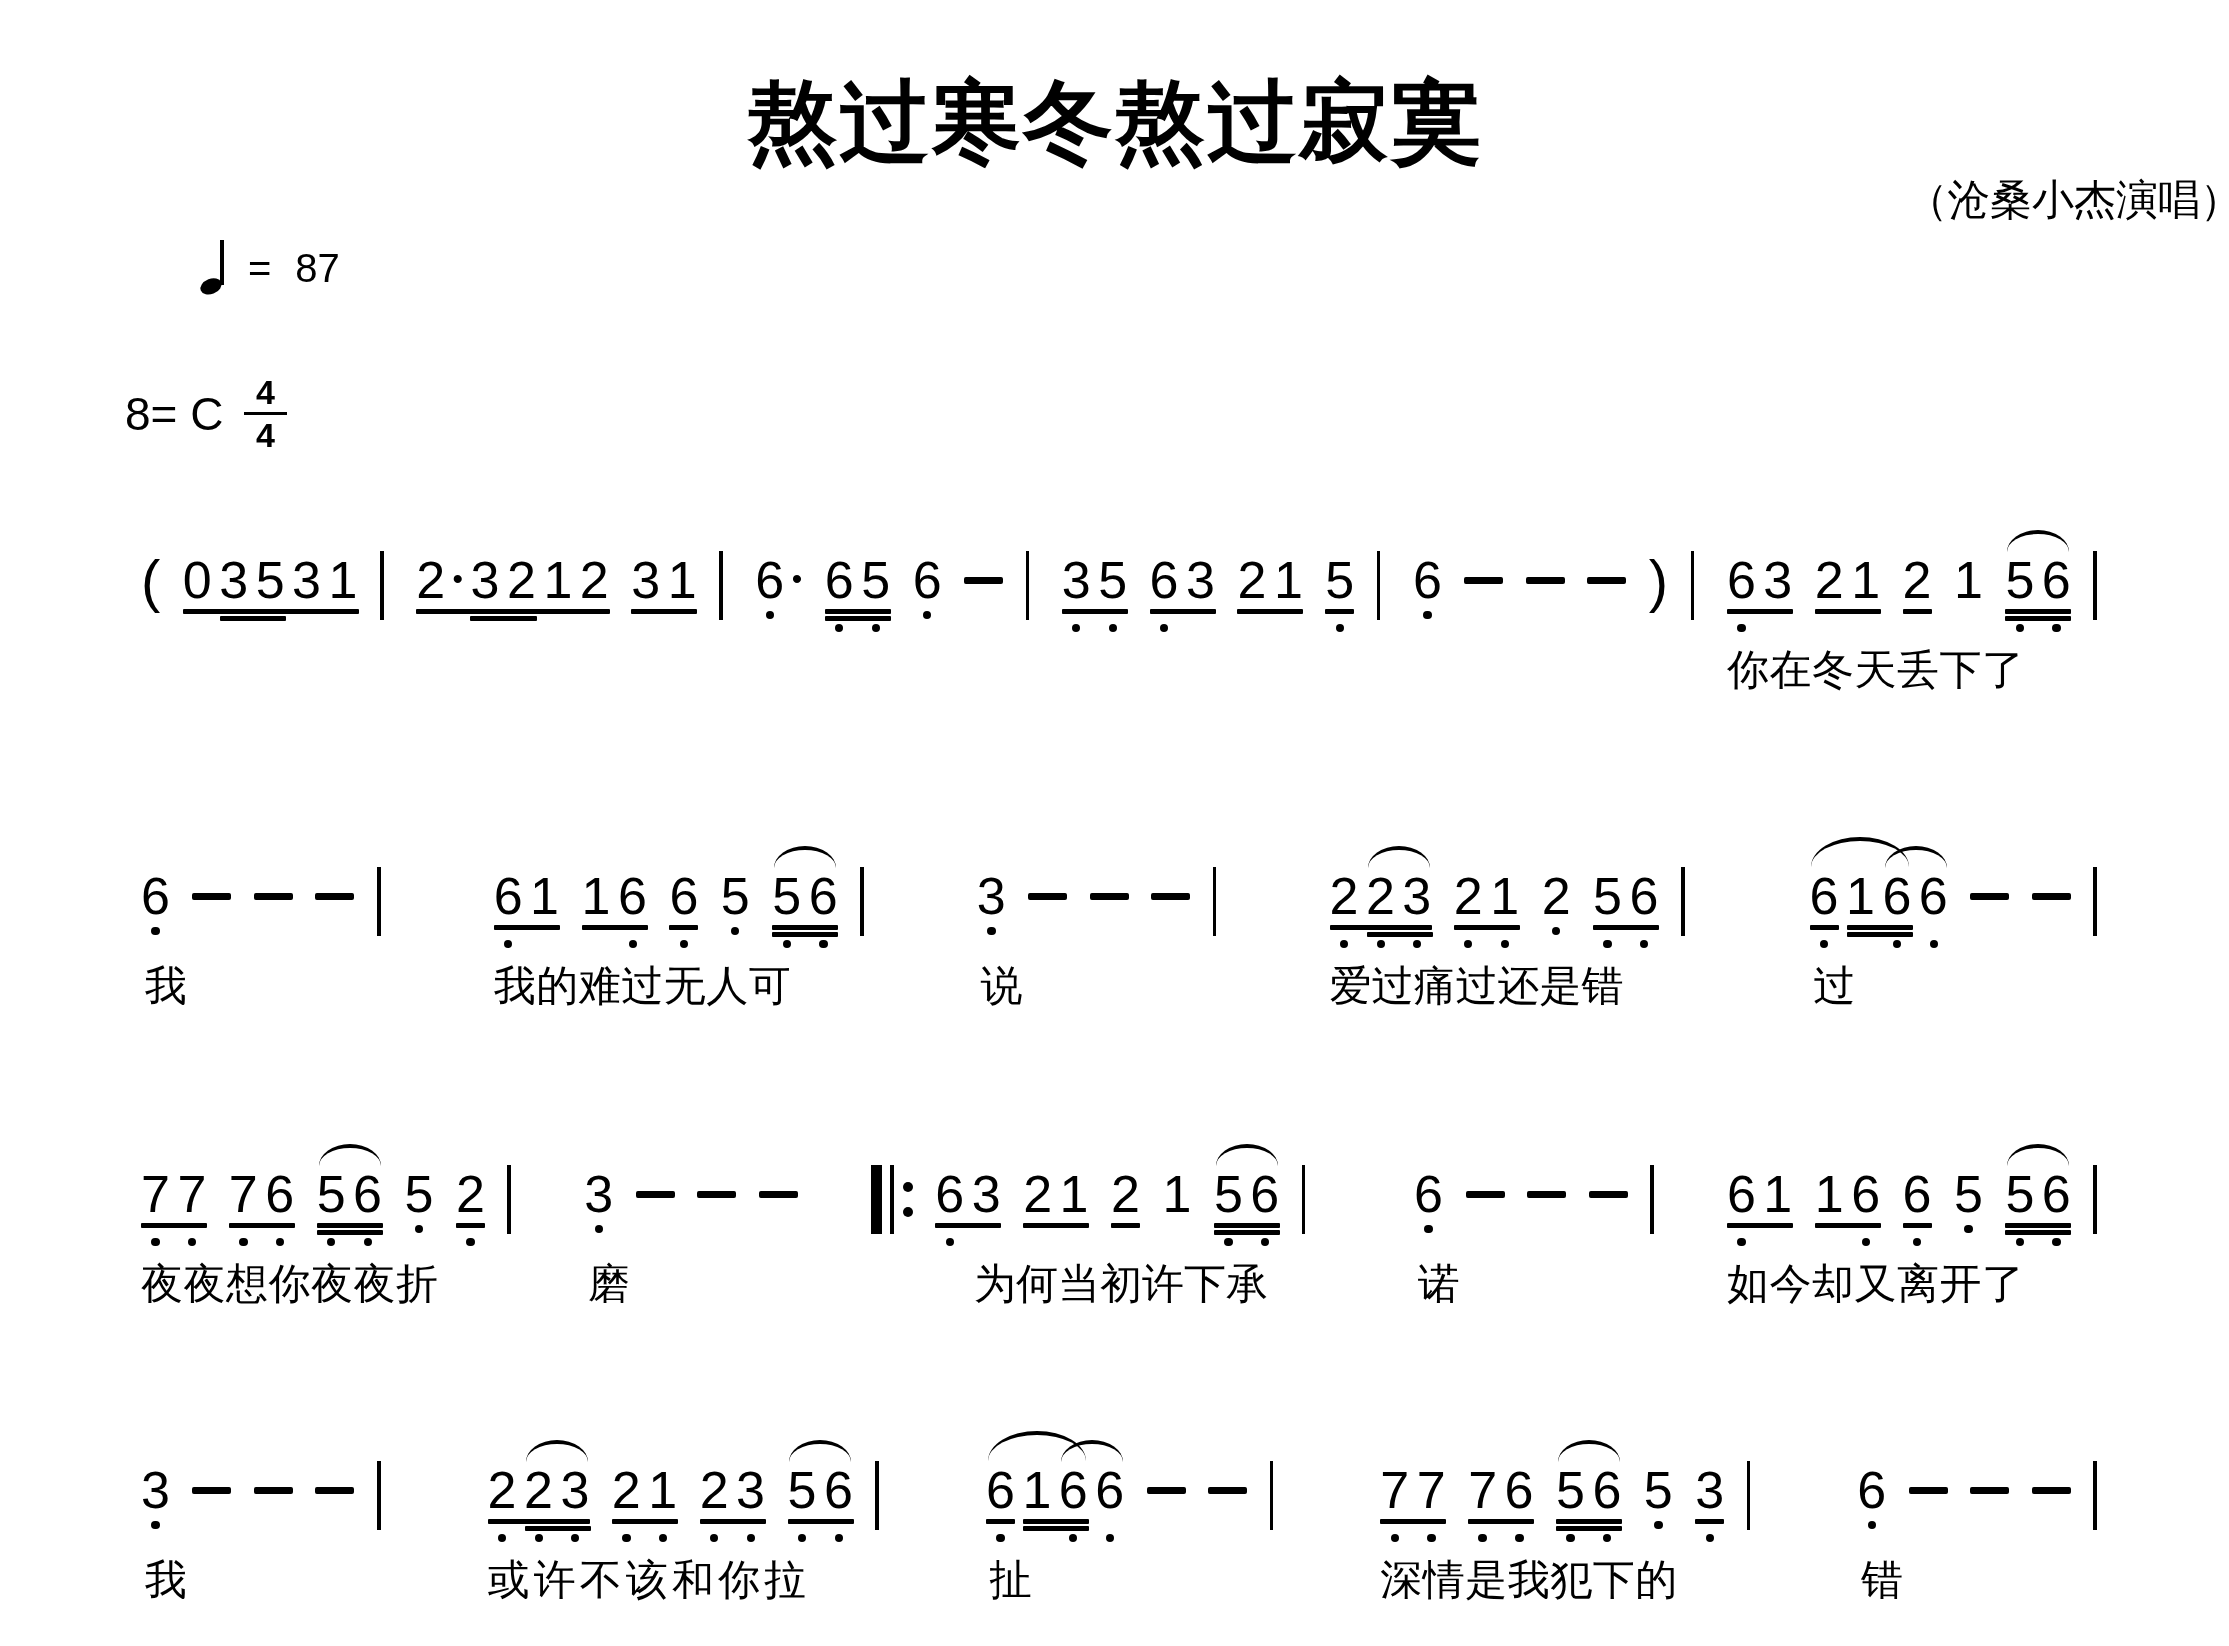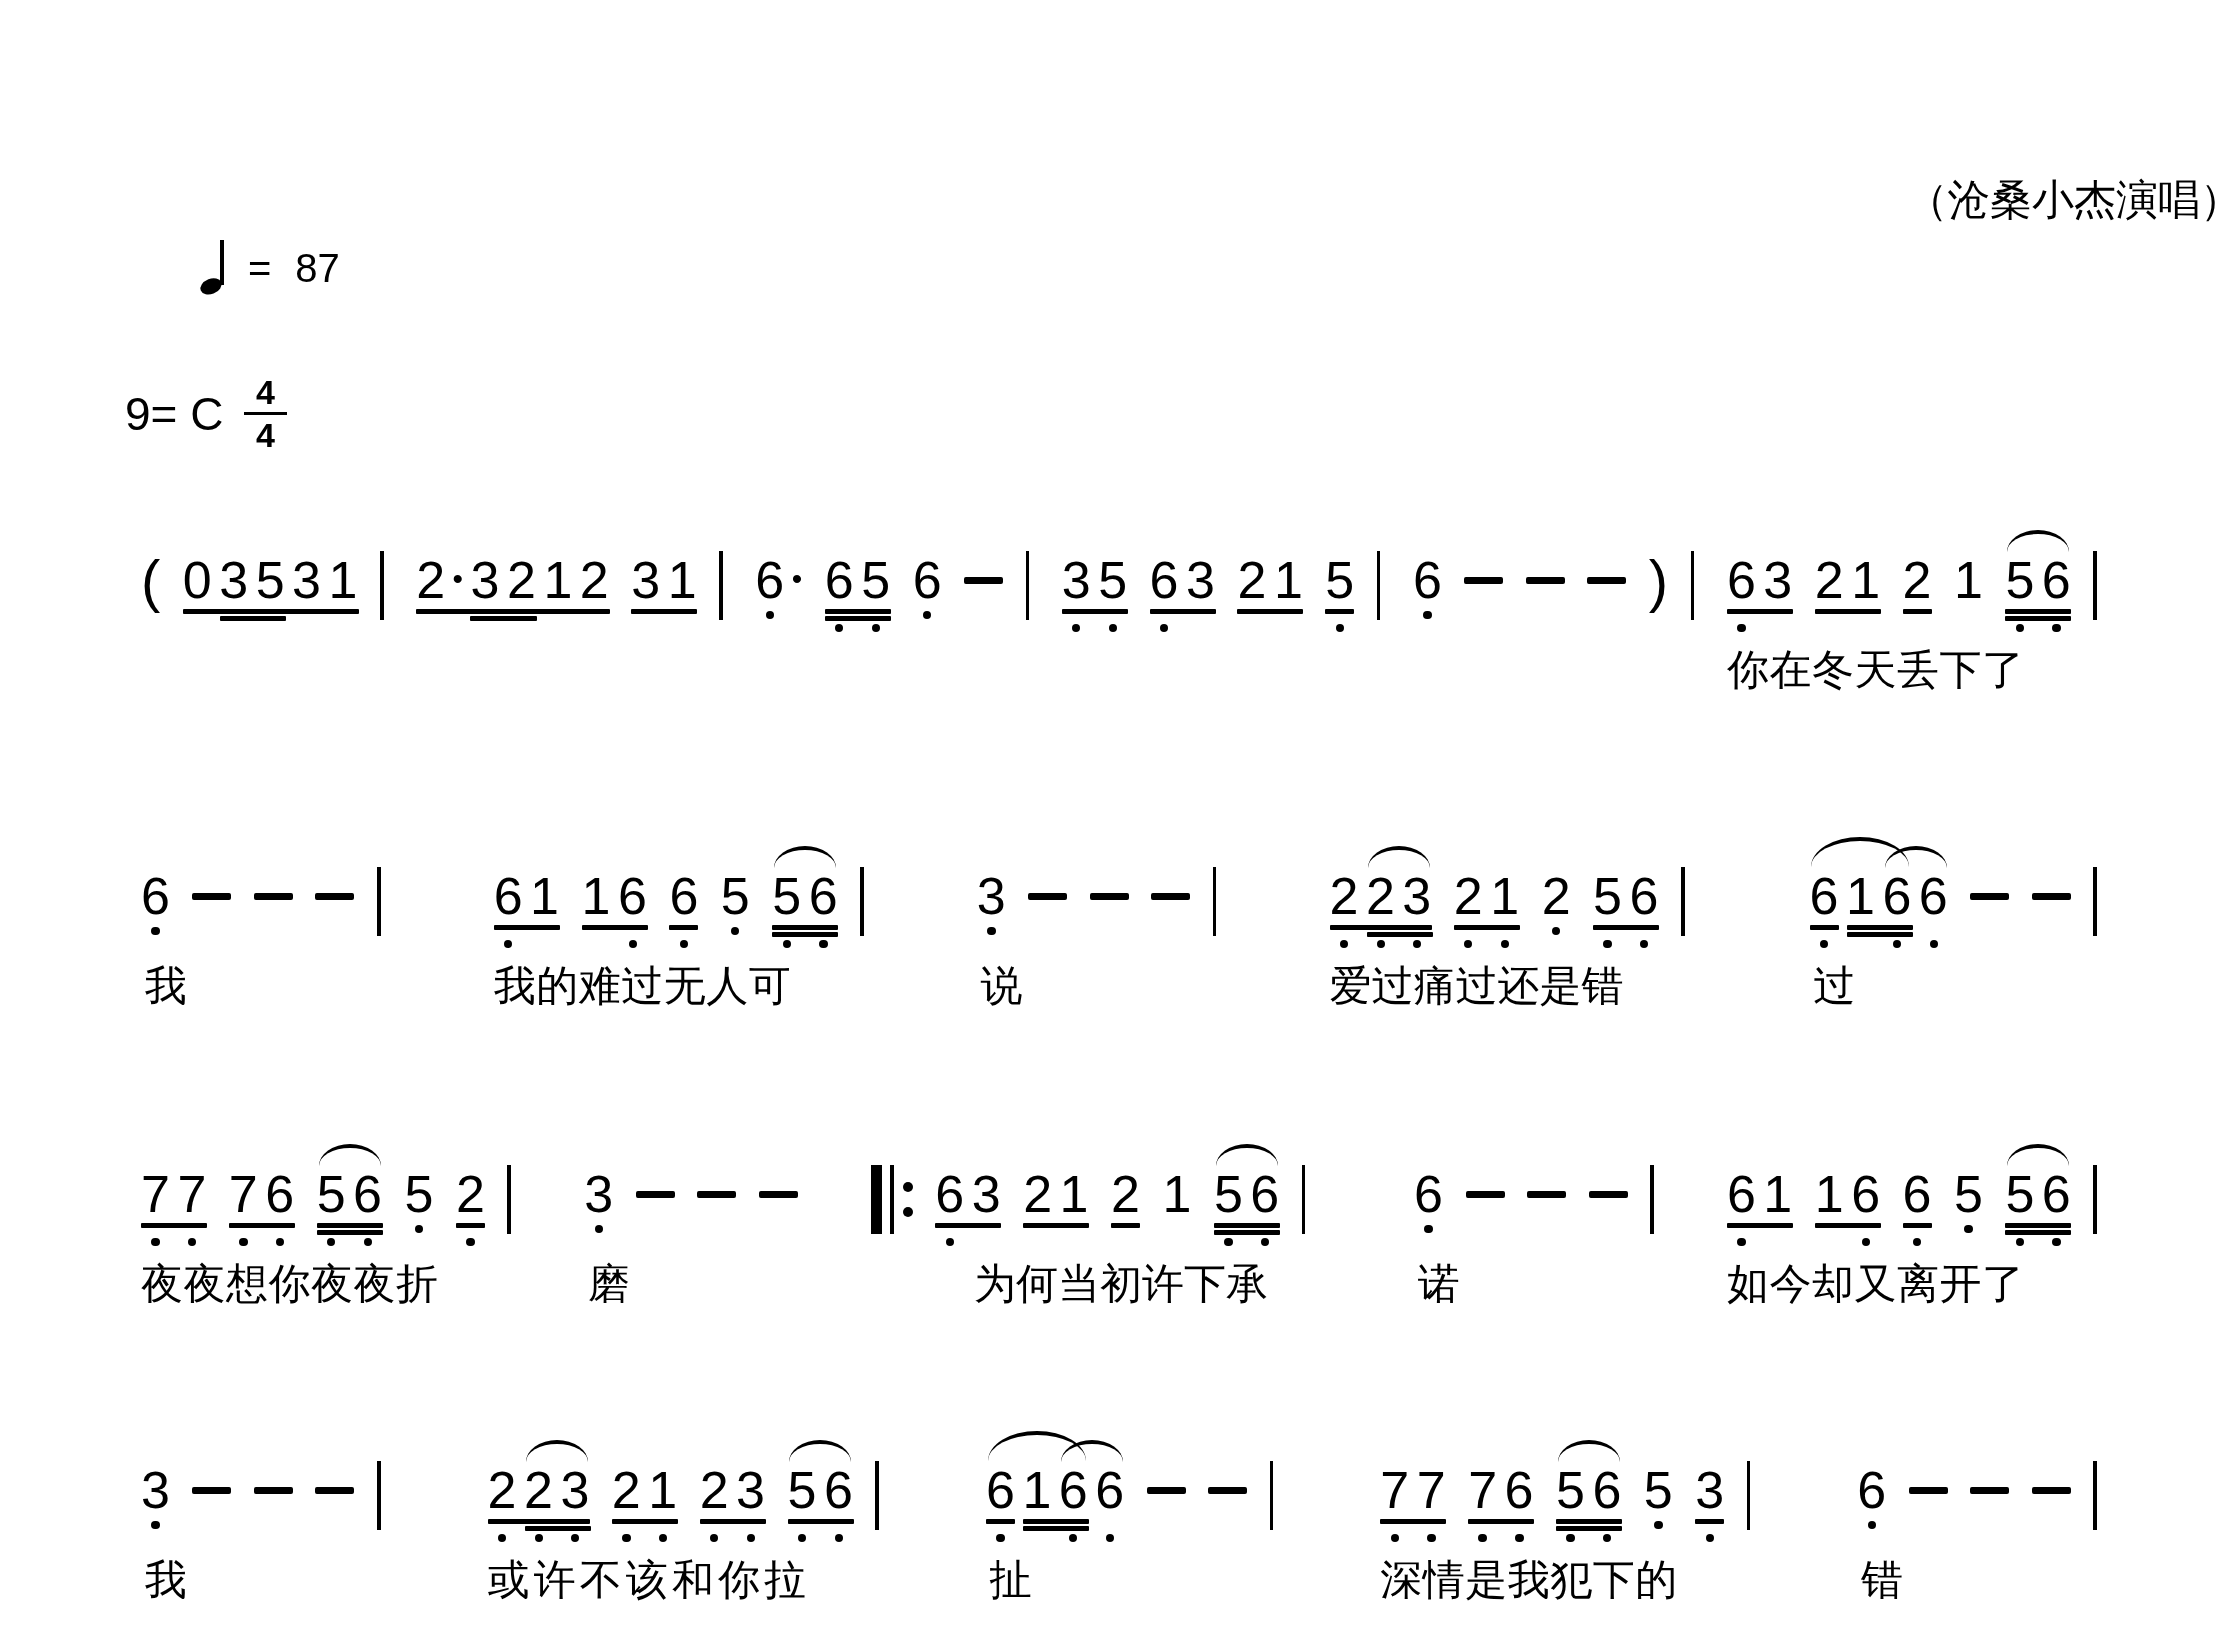--- a/index.html
+++ b/index.html
@@ -51,30 +51,31 @@
 
   .lyric-row{display:flex;justify-content:space-between;margin-top:20.6px;font-size:42px;line-height:1}
   .lyric-row.single{justify-content:flex-start;padding-left:3.7px}
   .lyric-row.pad-end{padding-right:73px}
   .lyric-row.after-rep{padding-left:103px}
 </style>
 </head>
 <body>
 
 <div class="sheet">
+  <div class="title">熬过寒冬熬过寂寞</div>
   <div class="subtitle">（沧桑小杰演唱）</div>
 
   <div class="tempo">
     <span class="qn"></span>
     <span>=</span>
     <span>87</span>
   </div>
 
   <div class="keysig">
-    <span>9= C</span>
+    <span>8= C</span>
     <span class="frac">
       <span>4</span>
       <span class="fline"></span>
       <span>4</span>
     </span>
   </div>
 
 
   <div id="score">
       <div class="line">

